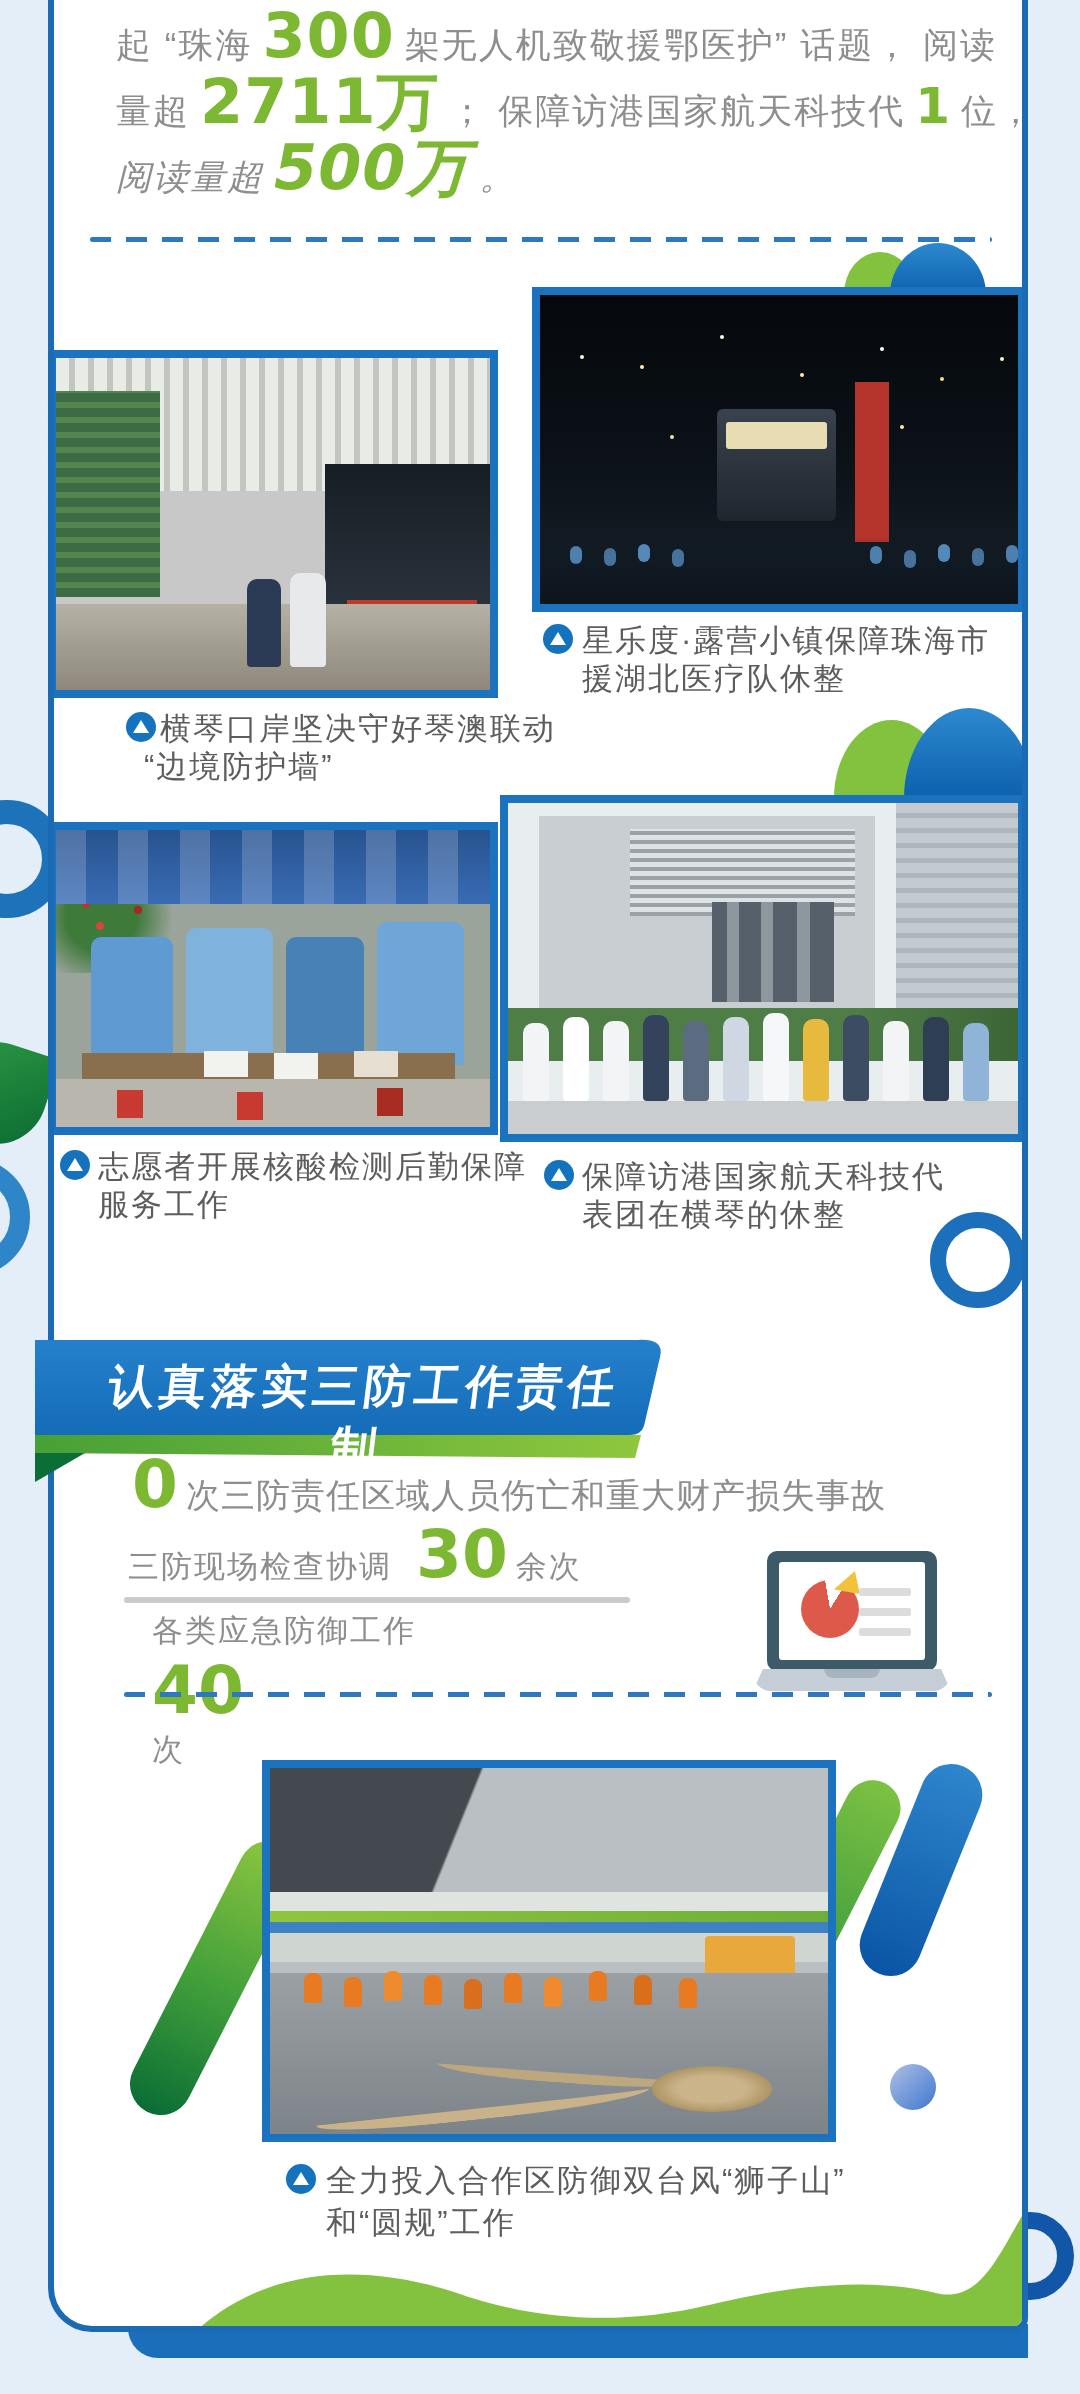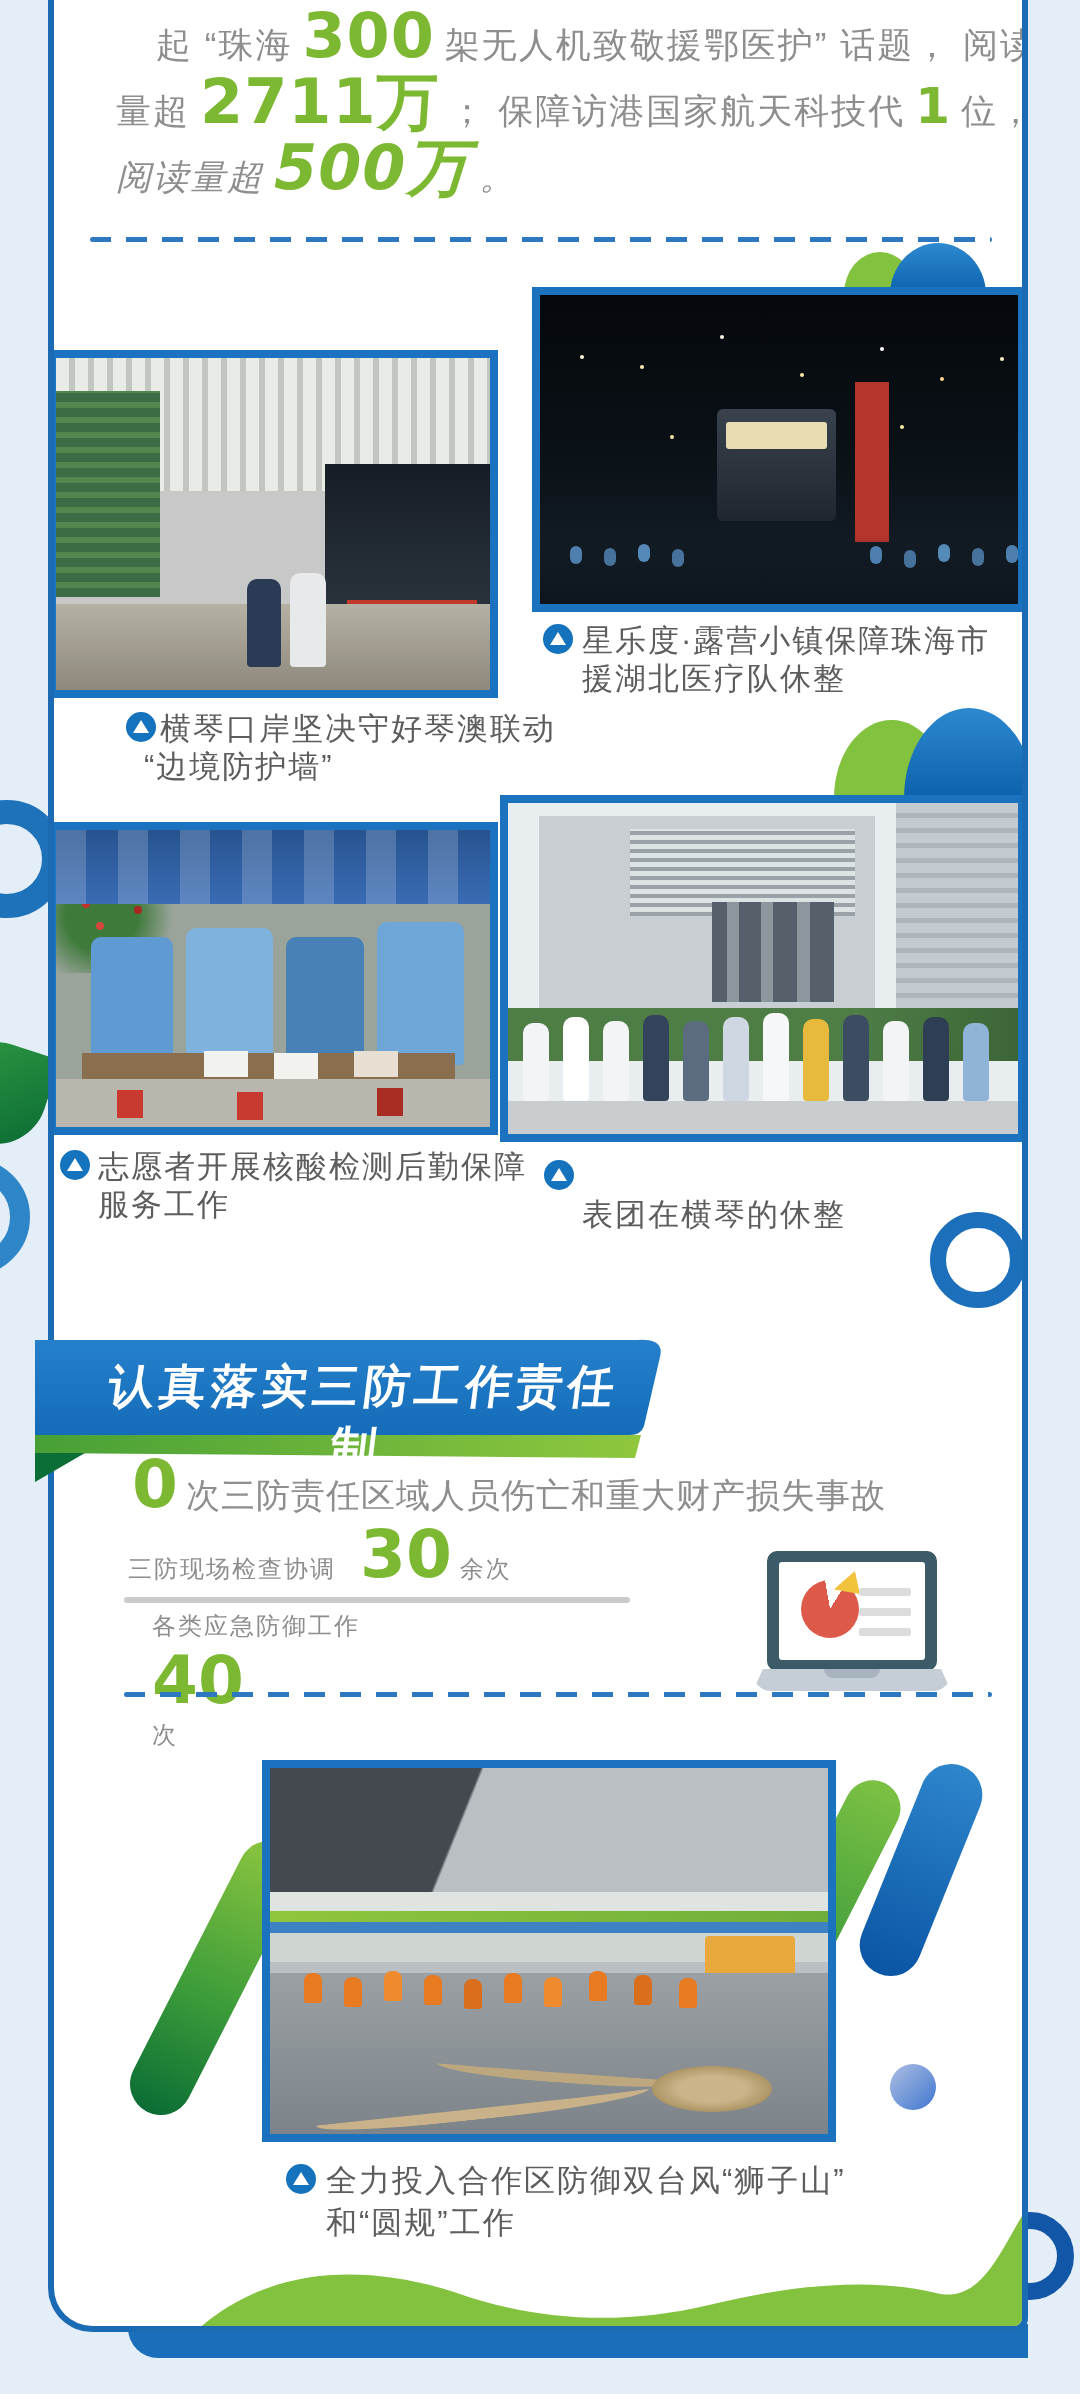--- a/index.html
+++ b/index.html
@@ -10,21 +10,21 @@
   .panel { position:absolute; left:48px; top:0; width:980px; height:2332px;
     background:#ffffff; border-left:6px solid #1a6ab4; border-right:6px solid #1a6ab4;
     border-bottom:6px solid #1a6ab4; border-radius:0 0 14px 44px; z-index:2; overflow:hidden; }
 
   
   .line { position:absolute; white-space:nowrap; color:#8e8e8e; font-size:35px;
     letter-spacing:2px; line-height:64px; }
   .bignum { color:#7db832; font-weight:bold; font-size:62px; letter-spacing:1px;
     margin:0 10px; font-family:"DejaVu Sans", sans-serif; }
   .bignum.small { font-size:50px; }
-  .l1 { left:62px; top:4px;margin-left:40px; } .l2 { left:62px; top:70px; } .l3 { left:62px; top:136px;font-style:italic; }
+  .l1 { left:62px; top:4px; } .l2 { left:62px; top:70px; } .l3 { left:62px; top:136px;font-style:italic; }
 
   .dashline { position:absolute; height:5px; border-radius:3px;
     background:repeating-linear-gradient(90deg,#2d78c0 0 21px, transparent 21px 36px); }
   .dash1 { left:36px; top:237px; width:902px; }
   .dash2 { left:70px; top:1692px; width:868px; }
 
   
   .photo { position:absolute; border:8px solid #1b72bf; background:#c8c8c8; overflow:hidden; }
   .ph1 { left:-6px; top:350px; width:450px; height:348px; }
   .ph2 { left:478px; top:287px; width:494px; height:325px; }
@@ -70,21 +70,21 @@
 
   
   .banner { position:absolute; left:25px; top:1332px; width:660px; height:160px; z-index:3; }
   .banner-label { position:absolute; left:75px; top:24px; width:520px; text-align:center;
     font-size:46px; font-weight:bold; color:#ffffff; letter-spacing:5px; transform:skewX(-7deg); }
 
   
   .statrow { position:absolute; display:flex; align-items:baseline; white-space:nowrap; }
   .stat-num { color:#7db832; font-weight:bold; font-size:66px; font-family:"DejaVu Sans",sans-serif; margin:0 8px; }
   .stat-text { color:#8e8e8e; font-size:34px; letter-spacing:1px; }
-  .stat-label { color:#8e8e8e; font-size:24px; letter-spacing:2px; }
+  .stat-label { color:#8e8e8e; font-size:31px; letter-spacing:2px; }
   .row0 { left:70px; top:1446px; } .row1 { left:74px; top:1516px; } .row2 { left:74px; top:1610px;flex-direction:column; }
   .divider { position:absolute; left:70px; top:1597px; width:506px; height:6px; background:#cbcbcb; border-radius:3px; }
 
   
   .laptop-body { position:absolute; left:713px; top:1551px; width:170px; height:120px;
     background:#3c5a68; border-radius:10px; }
   .laptop-screen { position:absolute; left:12px; top:11px; width:146px; height:98px; background:#ffffff; border-radius:3px; }
   .pie { position:absolute; left:22px; top:18px; width:58px; height:58px; border-radius:50%;
     background:conic-gradient(from -10deg, transparent 0 42deg, #dd5a4b 42deg 360deg); }
   .pie-slice { position:absolute; left:58px; top:8px; width:26px; height:24px; background:#f2c23c;
@@ -201,20 +201,21 @@
         <div class="fig" style="width:26px;height:86px;background:#3c4d63;"></div>
         <div class="fig" style="width:26px;height:80px;background:#f2f4f6;"></div>
         <div class="fig" style="width:26px;height:84px;background:#2e3f55;"></div>
         <div class="fig" style="width:26px;height:78px;background:#8fb4d8;"></div>
       </div>
       <div style="left:0;bottom:0;width:100%;height:10%;background:#c9cdd0;"></div>
     </div>
     <span class="marker" style="left:490px;top:1160px;">
         <span class="tri"></span>
       </span>
+    <div class="cap" style="left:528px;top:1156px;">保障访港国家航天科技代</div>
     <div class="cap" style="left:528px;top:1194px;">表团在横琴的休整</div>
 
     <div class="ring ring-decor"></div>
 
     <div class="statrow row0">
       <span class="stat-num">0</span>
       <span class="stat-text">次三防责任区域人员伤亡和重大财产损失事故</span>
     </div>
     <div class="statrow row1">
       <span class="stat-label">三防现场检查协调</span>

